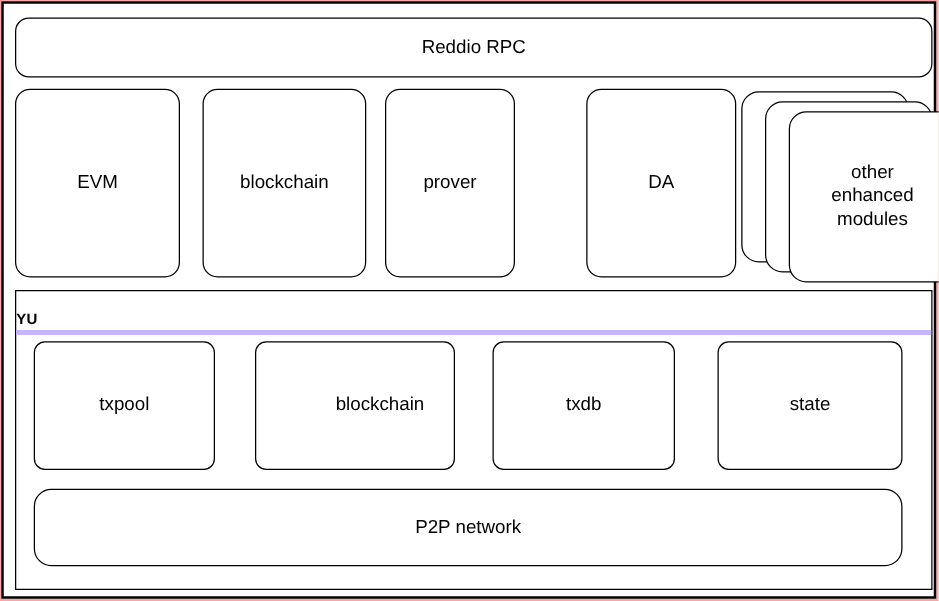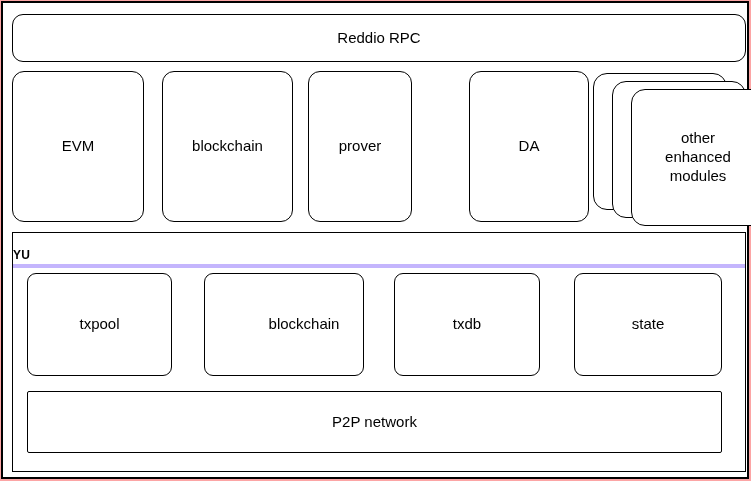--- a/index.html
+++ b/index.html
@@ -105,21 +105,21 @@
   }
   .store-txpool     { left: 14px;  width: 145px; }
   .store-blockchain { left: 191px; width: 160px; padding-left: 40px; }
   .store-txdb       { left: 381px; width: 146px; }
   .store-state      { left: 561px; width: 148px; }
   .p2p-box {
     left: 14px;
     top: 158px;
     width: 695px;
     height: 62px;
-    border-radius: 2px;
+    border-radius: 14px;
   }
 </style>
 </head>
 <body>
 
 <div id="diagram">
   <div class="outer-frame">
 
     <div class="node rpc-box">
       <span class="label">Reddio RPC</span>

